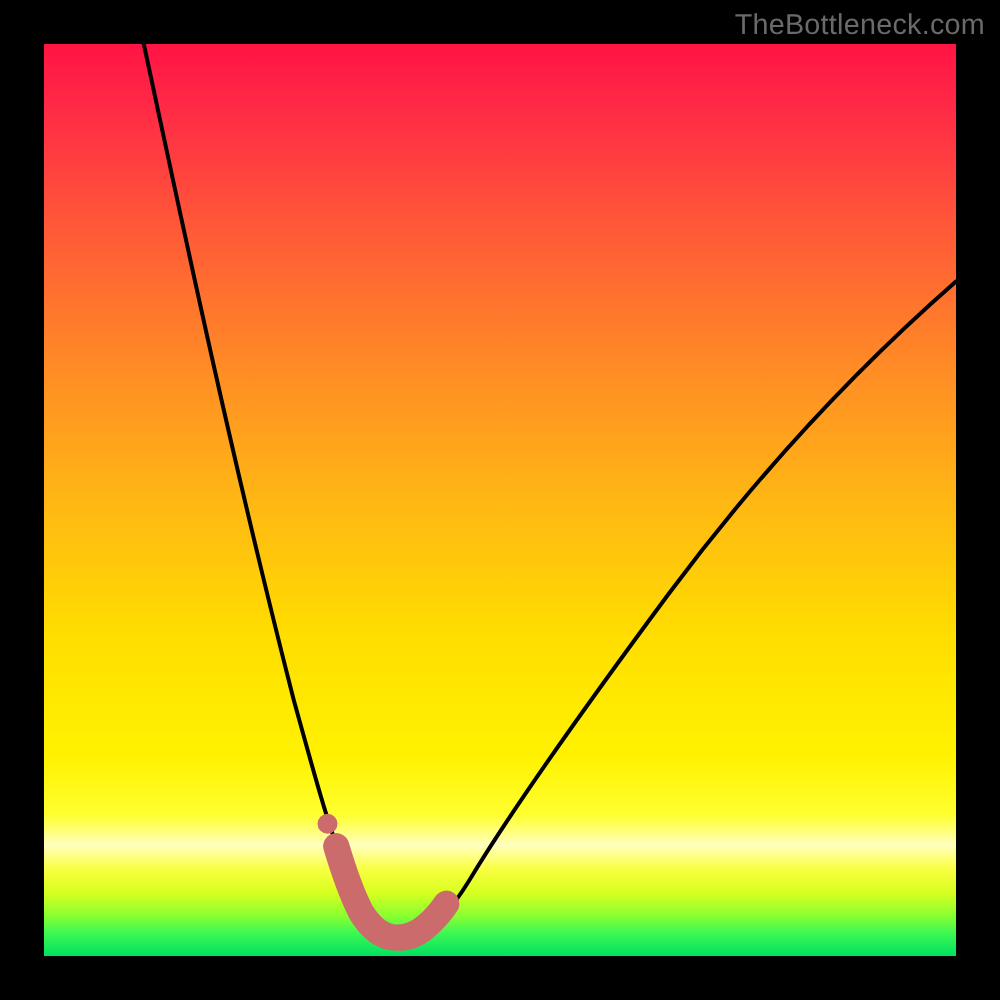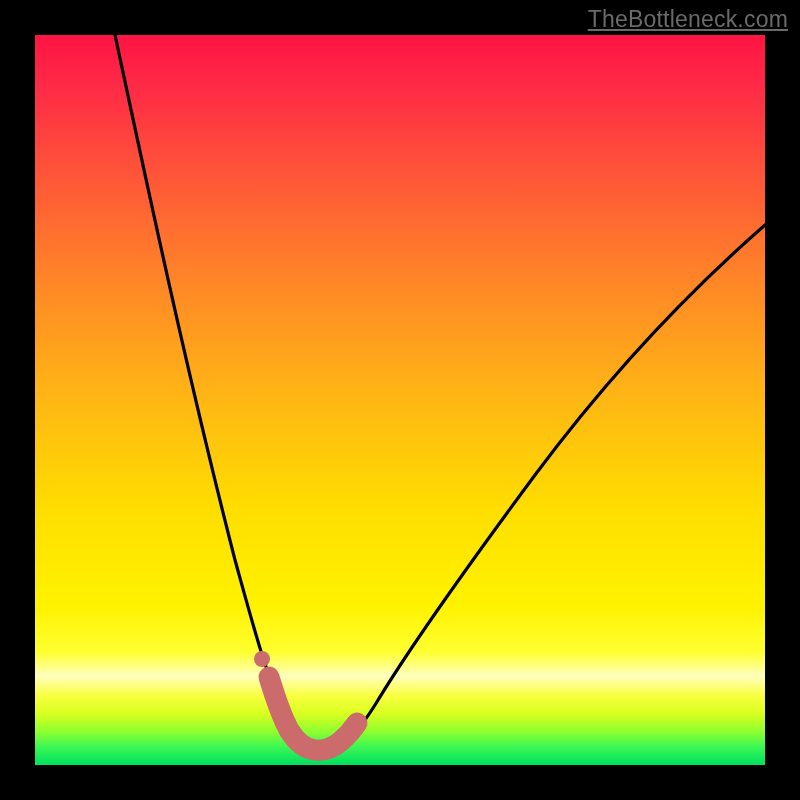--- a/index.html
+++ b/index.html
@@ -31,21 +31,20 @@
     inset: 0;
   }
   .watermark {
     position: absolute;
     top: 6px;
     right: 12px;
     color: #6a6a6a;
     font-size: 23px;
     letter-spacing: 0.2px;
     font-weight: 500;
-    text-decoration: underline;
   }
   svg.curve {
     position: absolute;
     inset: 0;
   }
 </style>
 </head>
 <body>
 
 <div class="frame">

